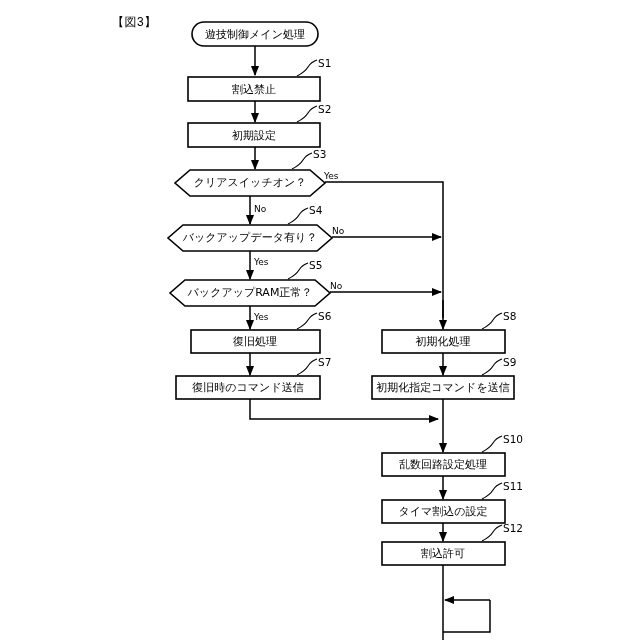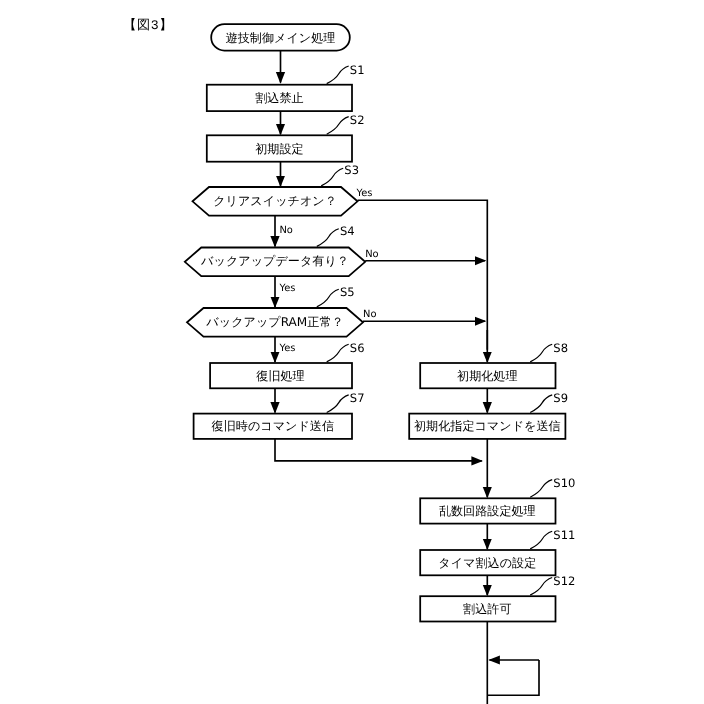--- a/index.html
+++ b/index.html
@@ -9,21 +9,21 @@
     font-family:"DejaVu Sans","Liberation Sans",sans-serif;
     color:#000;
     overflow:hidden;
     position:relative;
   }
   #figure-label{
     position:absolute;
     left:112px;top:14px;
     font-size:12px;
     letter-spacing:0.5px;
-    font-family:Liberation Mono, monospace;
+    font-family:Liberation Sans, sans-serif;
     white-space:nowrap;
   }
   #canvas{position:absolute;left:0;top:0;width:640px;height:640px;}
   .node-text{
     font-size:11px;
     font-family:"DejaVu Sans","Liberation Sans",sans-serif;
     text-anchor:middle;
     dominant-baseline:middle;
     fill:#000;
     white-space:pre;

